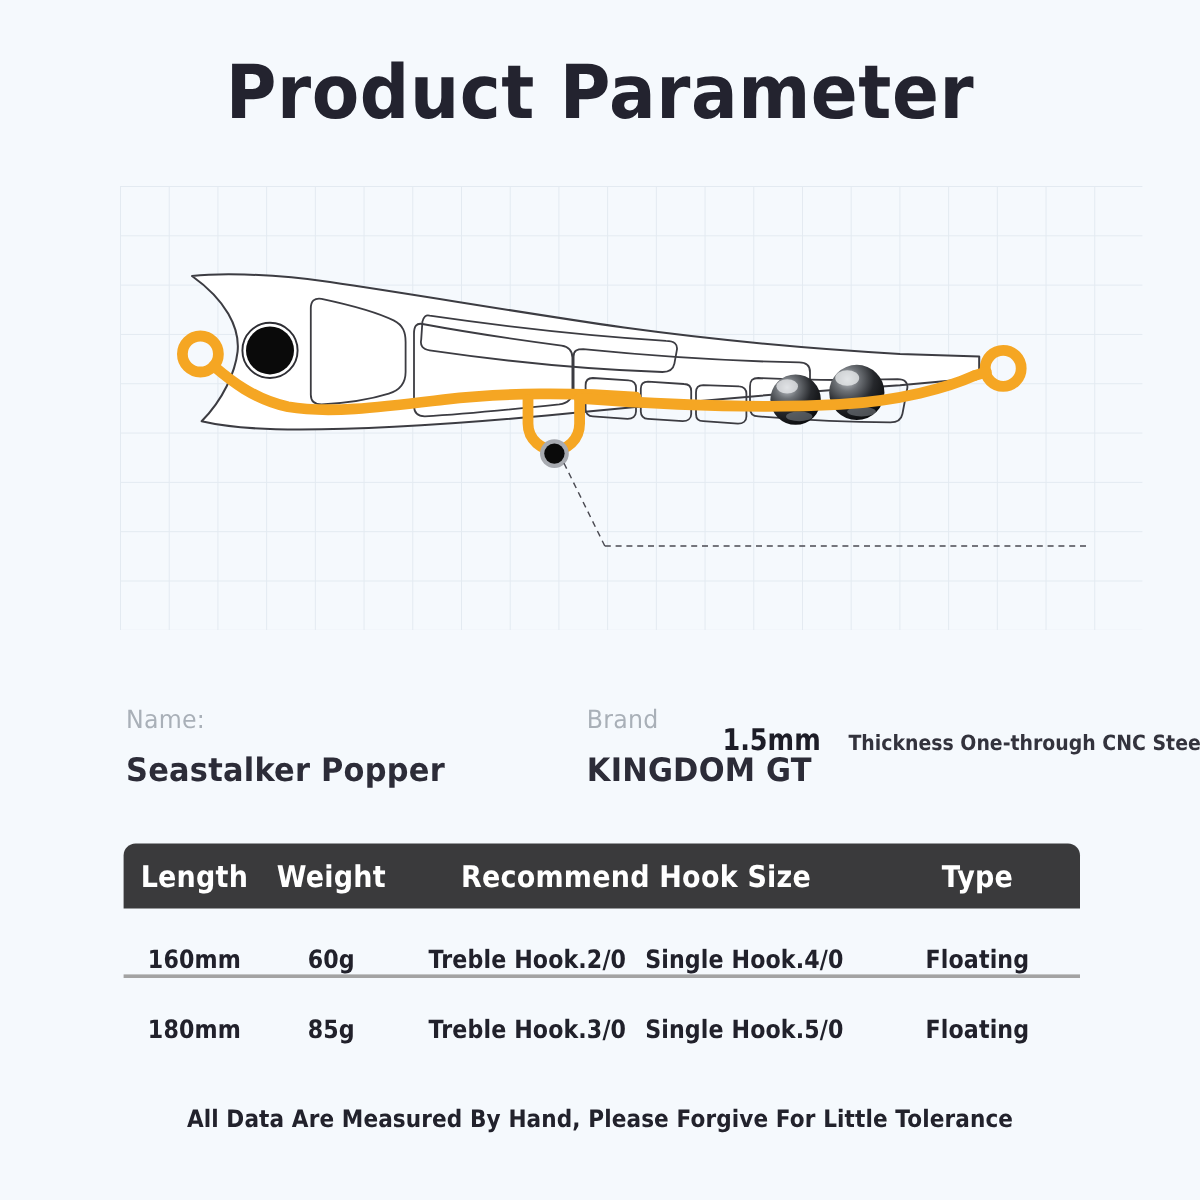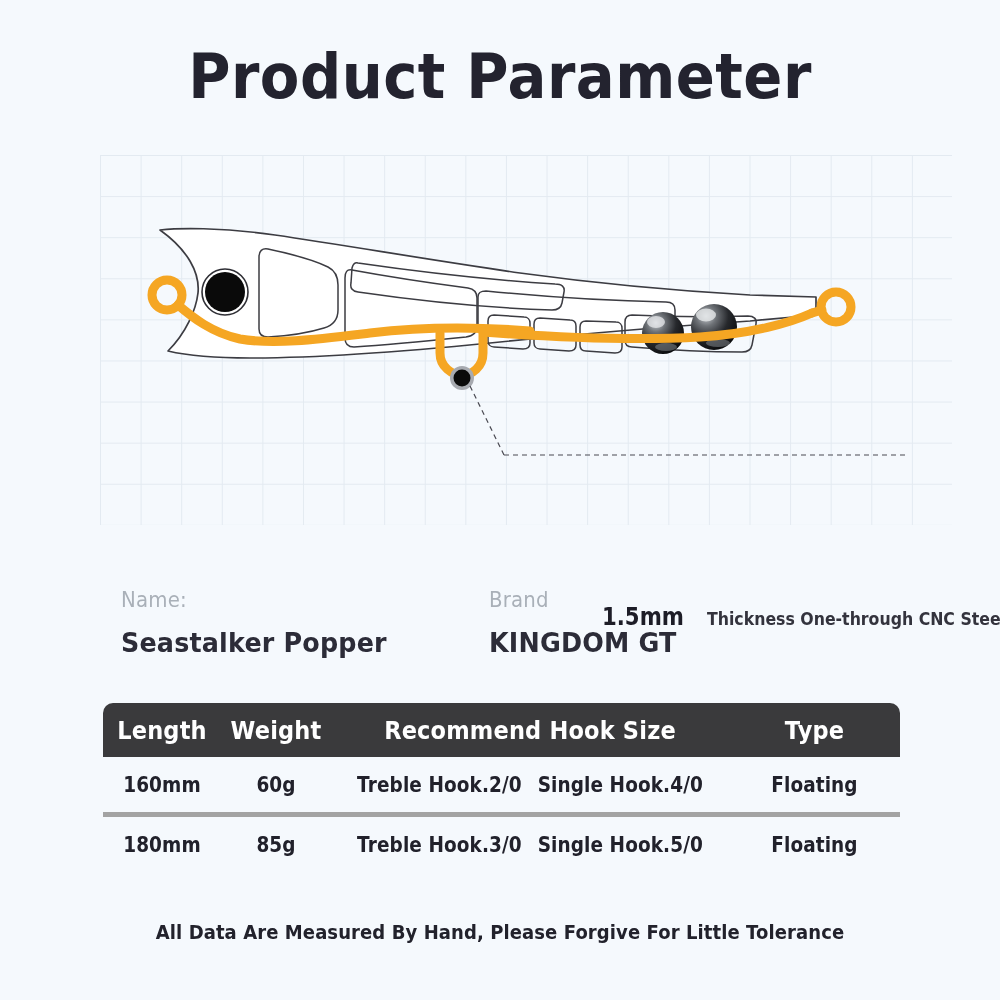--- a/index.html
+++ b/index.html
@@ -64,25 +64,24 @@
     top: 0;
   }
 
   
   .meta {
     position: absolute;
     left: 105px;
     top: 588px;
     width: 800px;
     height: 90px;
-    margin-left: 16px;
   }
   .meta-col { position: absolute; top: 0; }
   .meta-col.c1 { left: 0; }
-  .meta-col.c2 { left: 368px; }
+  .meta-col.c2 { left: 384px; }
   .meta-label {
     font-family: "DejaVu Sans", sans-serif;
     font-size: 21px;
     color: #a9b0b8;
     letter-spacing: 0.2px;
     transform: scaleX(0.94);
     transform-origin: left center;
     white-space: nowrap;
   }
   .meta-value {
@@ -115,25 +114,25 @@
   .spec-head .cell {
     font-family: "DejaVu Sans", sans-serif;
     font-weight: bold;
     font-size: 25px;
     letter-spacing: 0.2px;
     transform: scaleX(0.9);
     white-space: nowrap;
   }
   .spec-row {
     display: flex;
-    align-items: center;
+    align-items: flex-end;
     height: 55px;
     color: #21212b;
   }
-  .spec-row + .spec-row { border-top: 5px solid #a3a3a3; }
+  .spec-row + .spec-row { border-top: 3px solid #a3a3a3; }
   .spec-row .cell {
     font-family: "DejaVu Sans", sans-serif;
     font-weight: bold;
     font-size: 21px;
     letter-spacing: 0.1px;
     transform: scaleX(0.88);
     white-space: nowrap;
   }
   .col-length { width: 118px; text-align: center; }
   .col-weight { width: 110px; text-align: center; }

